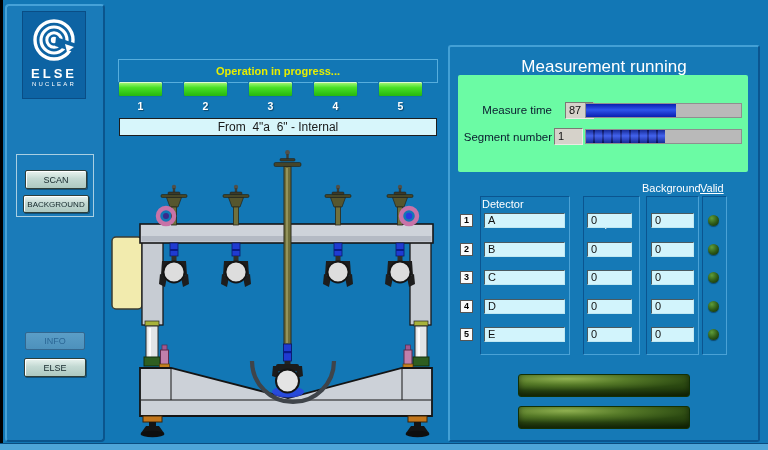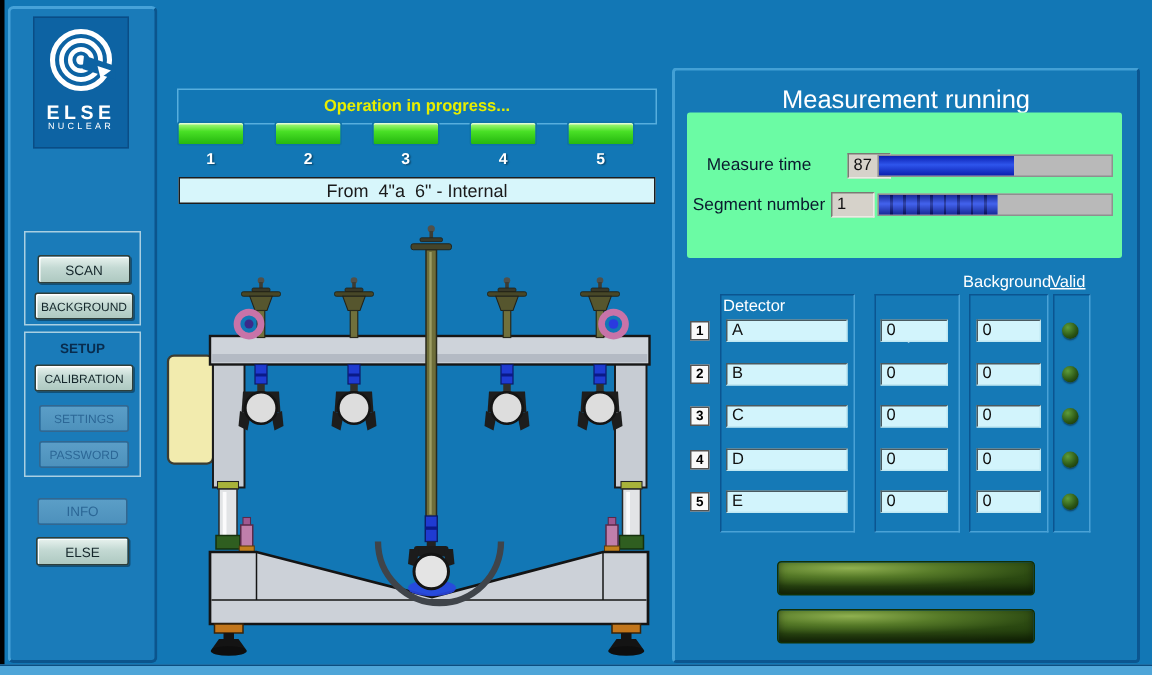--- a/index.html
+++ b/index.html
@@ -58,21 +58,21 @@
   .machine { left:108px; top:140px; width:336px; height:306px; }
 
   
   .panel {
     left:448px; top:45px; width:312px; height:397px;
     background:#1579b6; border:2px solid;
     border-color:#43a0d5 #0b5690 #0b5690 #43a0d5; border-radius:3px;
   }
   .panel-title { left:0; top:10px; width:100%; text-align:center; color:#fff; font-size:17px; }
   .mint-box { left:8px; top:28px; width:290px; height:97px; background:#6bfba4; border-radius:2px; }
-  .m-label { width:92px; text-align:center; font-size:11.5px; color:#0a1a2e; }
+  .m-label { width:92px; text-align:right; font-size:11.5px; color:#0a1a2e; }
   .val-box {
     width:29px; height:17px; background:#d6d2ca; border:1px solid;
     border-color:#7a7a74 #eceae4 #eceae4 #7a7a74;
     font-size:11px; color:#111; line-height:15px; padding-left:3px;
   }
   .pbar { width:157px; height:15px; background:#b9b9b9; border:1px solid #8f8f8f; }
   .pfill { height:100%; background:linear-gradient(180deg,#0a1fb0,#2e55ec 45%,#0a1fb0); }
   .pfill.segmented {
     background-image:linear-gradient(180deg, rgba(0,0,40,.40), rgba(110,140,255,.40) 45%, rgba(0,0,40,.40)),
                      repeating-linear-gradient(90deg, #2747e2 0 7px, #0a1878 7px 9px);
@@ -117,26 +117,20 @@
       </svg>
       <div class="logo-else">ELSE</div>
       <div class="logo-nuclear">NUCLEAR</div>
     </div>
 
     <div class="abs group scan-group">
       <button class="btn" style="left:8px; top:15px; width:62px; height:19px;">SCAN</button>
       <button class="btn small" style="left:6px; top:40px; width:66px; height:18px;">BACKGROUND</button>
     </div>
 
-    <div class="abs group setup-group">
-      <div class="abs group-label">SETUP</div>
-      <button class="btn small" style="left:6px; top:21px; width:66px; height:18px;">CALIBRATION</button>
-      <button class="btn small disabled" style="left:9px; top:48px; width:60px; height:18px;">SETTINGS</button>
-      <button class="btn small disabled" style="left:9px; top:72px; width:60px; height:18px;">PASSWORD</button>
-    </div>
 
     <button class="btn disabled" style="left:18px; top:326px; width:60px; height:18px;">INFO</button>
     <button class="btn" style="left:17px; top:352px; width:62px; height:19px;">ELSE</button>
   </div>
 
 
   <div class="abs status-box">Operation in progress...</div>
 
   <div class="abs seg-led" style="left:118px;"></div>
   <div class="abs seg-led" style="left:183px;"></div>

